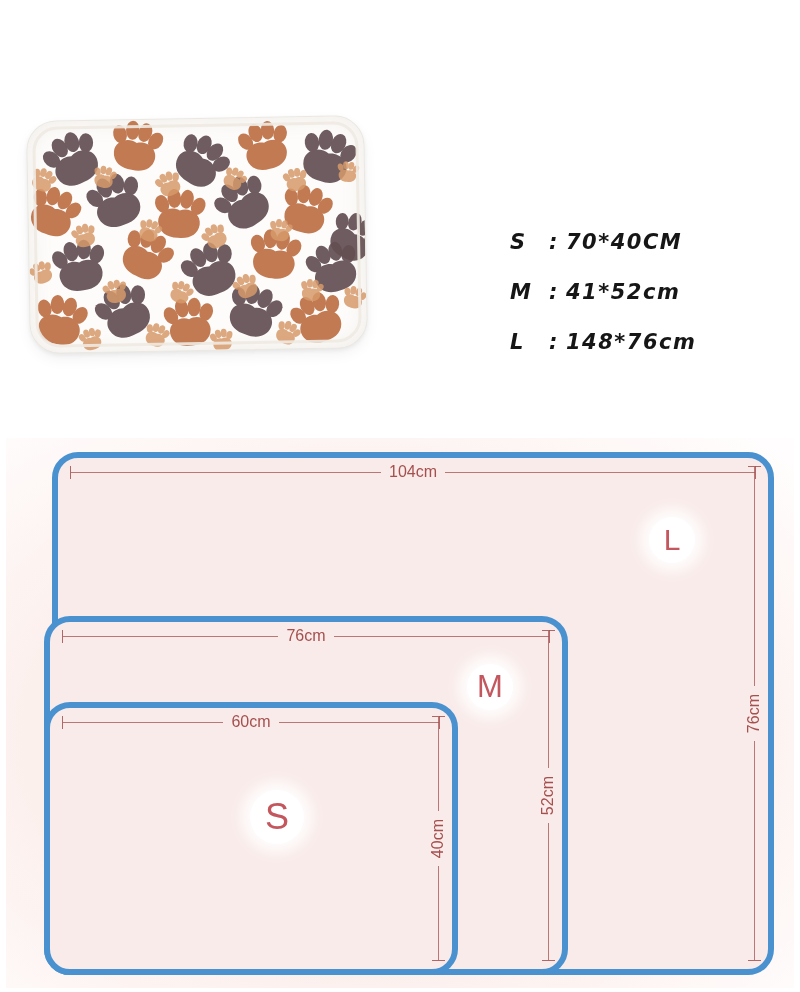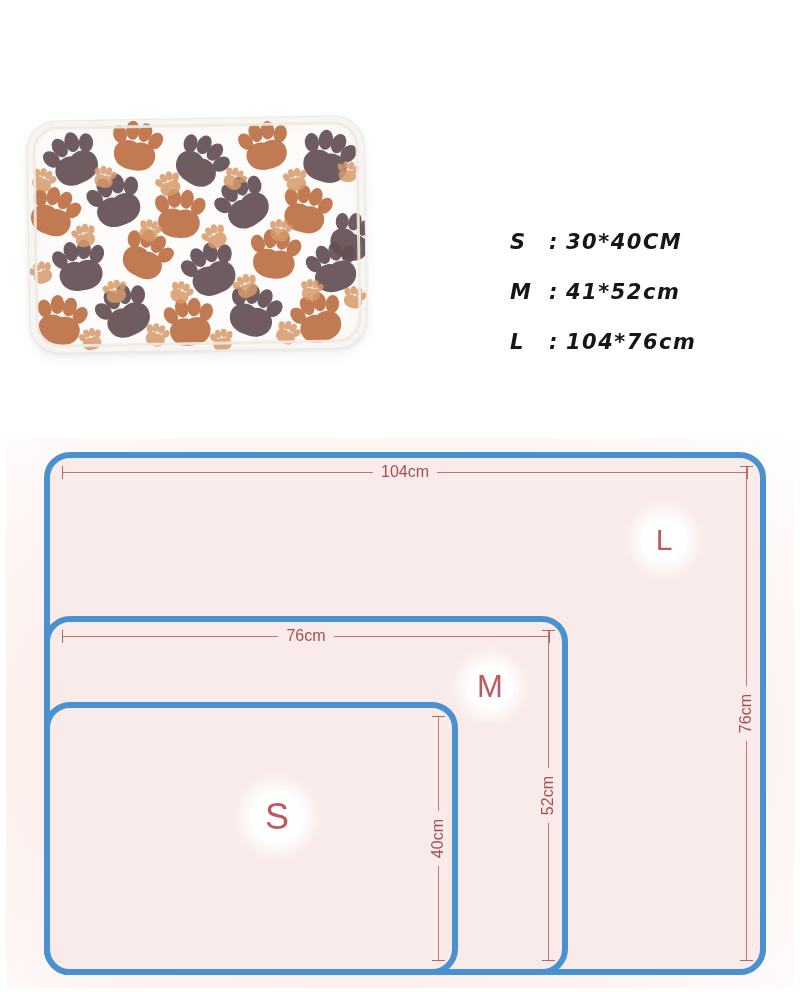--- a/index.html
+++ b/index.html
@@ -58,21 +58,21 @@
     width: 788px; height: 550px;
     background: radial-gradient(ellipse at 45% 55%, #fcf0ed 55%, #fffdfd 96%);
   }
   .rect {
     position: absolute;
     box-sizing: border-box;
     border: 6px solid var(--blue, #4a91d0);
     border-radius: 26px;
     background: var(--fill, #f9ebe9);
   }
-  #rect-l { left: 44px; top: 452px; width: 722px; height: 523px; }
+  #rect-l { left: 52px; top: 452px; width: 722px; height: 523px; }
   #rect-m { left: 44px; top: 616px; width: 524px; height: 359px; }
   #rect-s { left: 44px; top: 702px; width: 414px; height: 273px; }
 
   .dim { position: absolute; display: flex; align-items: center; color: var(--dim, #a5504f); }
   .dim-h { flex-direction: row; left: 12px; right: 12px; top: 6px; height: 16px; }
   .dim-v { flex-direction: column; right: 6px; top: 8px; bottom: 8px; width: 16px; }
   .seg { background: var(--dim, #a5504f); opacity: 0.75; }
   .dim-h .seg { height: 1px; flex: 1; }
   .dim-v .seg { width: 1px; flex: 1; }
   .tick { background: var(--dim, #a5504f); opacity: 0.85; }
@@ -163,31 +163,31 @@
         <use href="#pawG" transform="translate(190 220) rotate(-8) scale(0.4)" fill="#d6996a" opacity="0.85"></use>
         <use href="#pawG" transform="translate(255 214) rotate(28) scale(0.42)" fill="#d6996a" opacity="0.85"></use>
       </svg>
     <div class="blanket-hem"></div>
   </div>
 
   <div class="size-list">
     <div class="size-row">
       <span class="size-letter">S</span>
       <span class="size-colon">:</span>
-      <span class="size-value">30*40CM</span>
+      <span class="size-value">70*40CM</span>
     </div>
     <div class="size-row">
       <span class="size-letter">M</span>
       <span class="size-colon">:</span>
       <span class="size-value">41*52cm</span>
     </div>
     <div class="size-row">
       <span class="size-letter">L</span>
       <span class="size-colon">:</span>
-      <span class="size-value">104*76cm</span>
+      <span class="size-value">148*76cm</span>
     </div>
   </div>
 
   <div class="diagram-bg"></div>
 
   <div class="rect" id="rect-l">
     <div class="dim dim-h">
       <i class="tick tv"></i>
       <i class="seg"></i>
       <span class="dlabel">104cm</span>
@@ -220,20 +220,27 @@
       <span class="dlabel dlabel-v">52cm</span>
       <i class="seg"></i>
       <i class="tick th"></i>
     </div>
     <div class="badge badge-m">
       <span>M</span>
     </div>
   </div>
 
   <div class="rect" id="rect-s">
+    <div class="dim dim-h">
+      <i class="tick tv"></i>
+      <i class="seg"></i>
+      <span class="dlabel">60cm</span>
+      <i class="seg"></i>
+      <i class="tick tv"></i>
+    </div>
     <div class="dim dim-v">
       <i class="tick th"></i>
       <i class="seg"></i>
       <span class="dlabel dlabel-v">40cm</span>
       <i class="seg"></i>
       <i class="tick th"></i>
     </div>
     <div class="badge badge-s">
       <span>S</span>
     </div>

